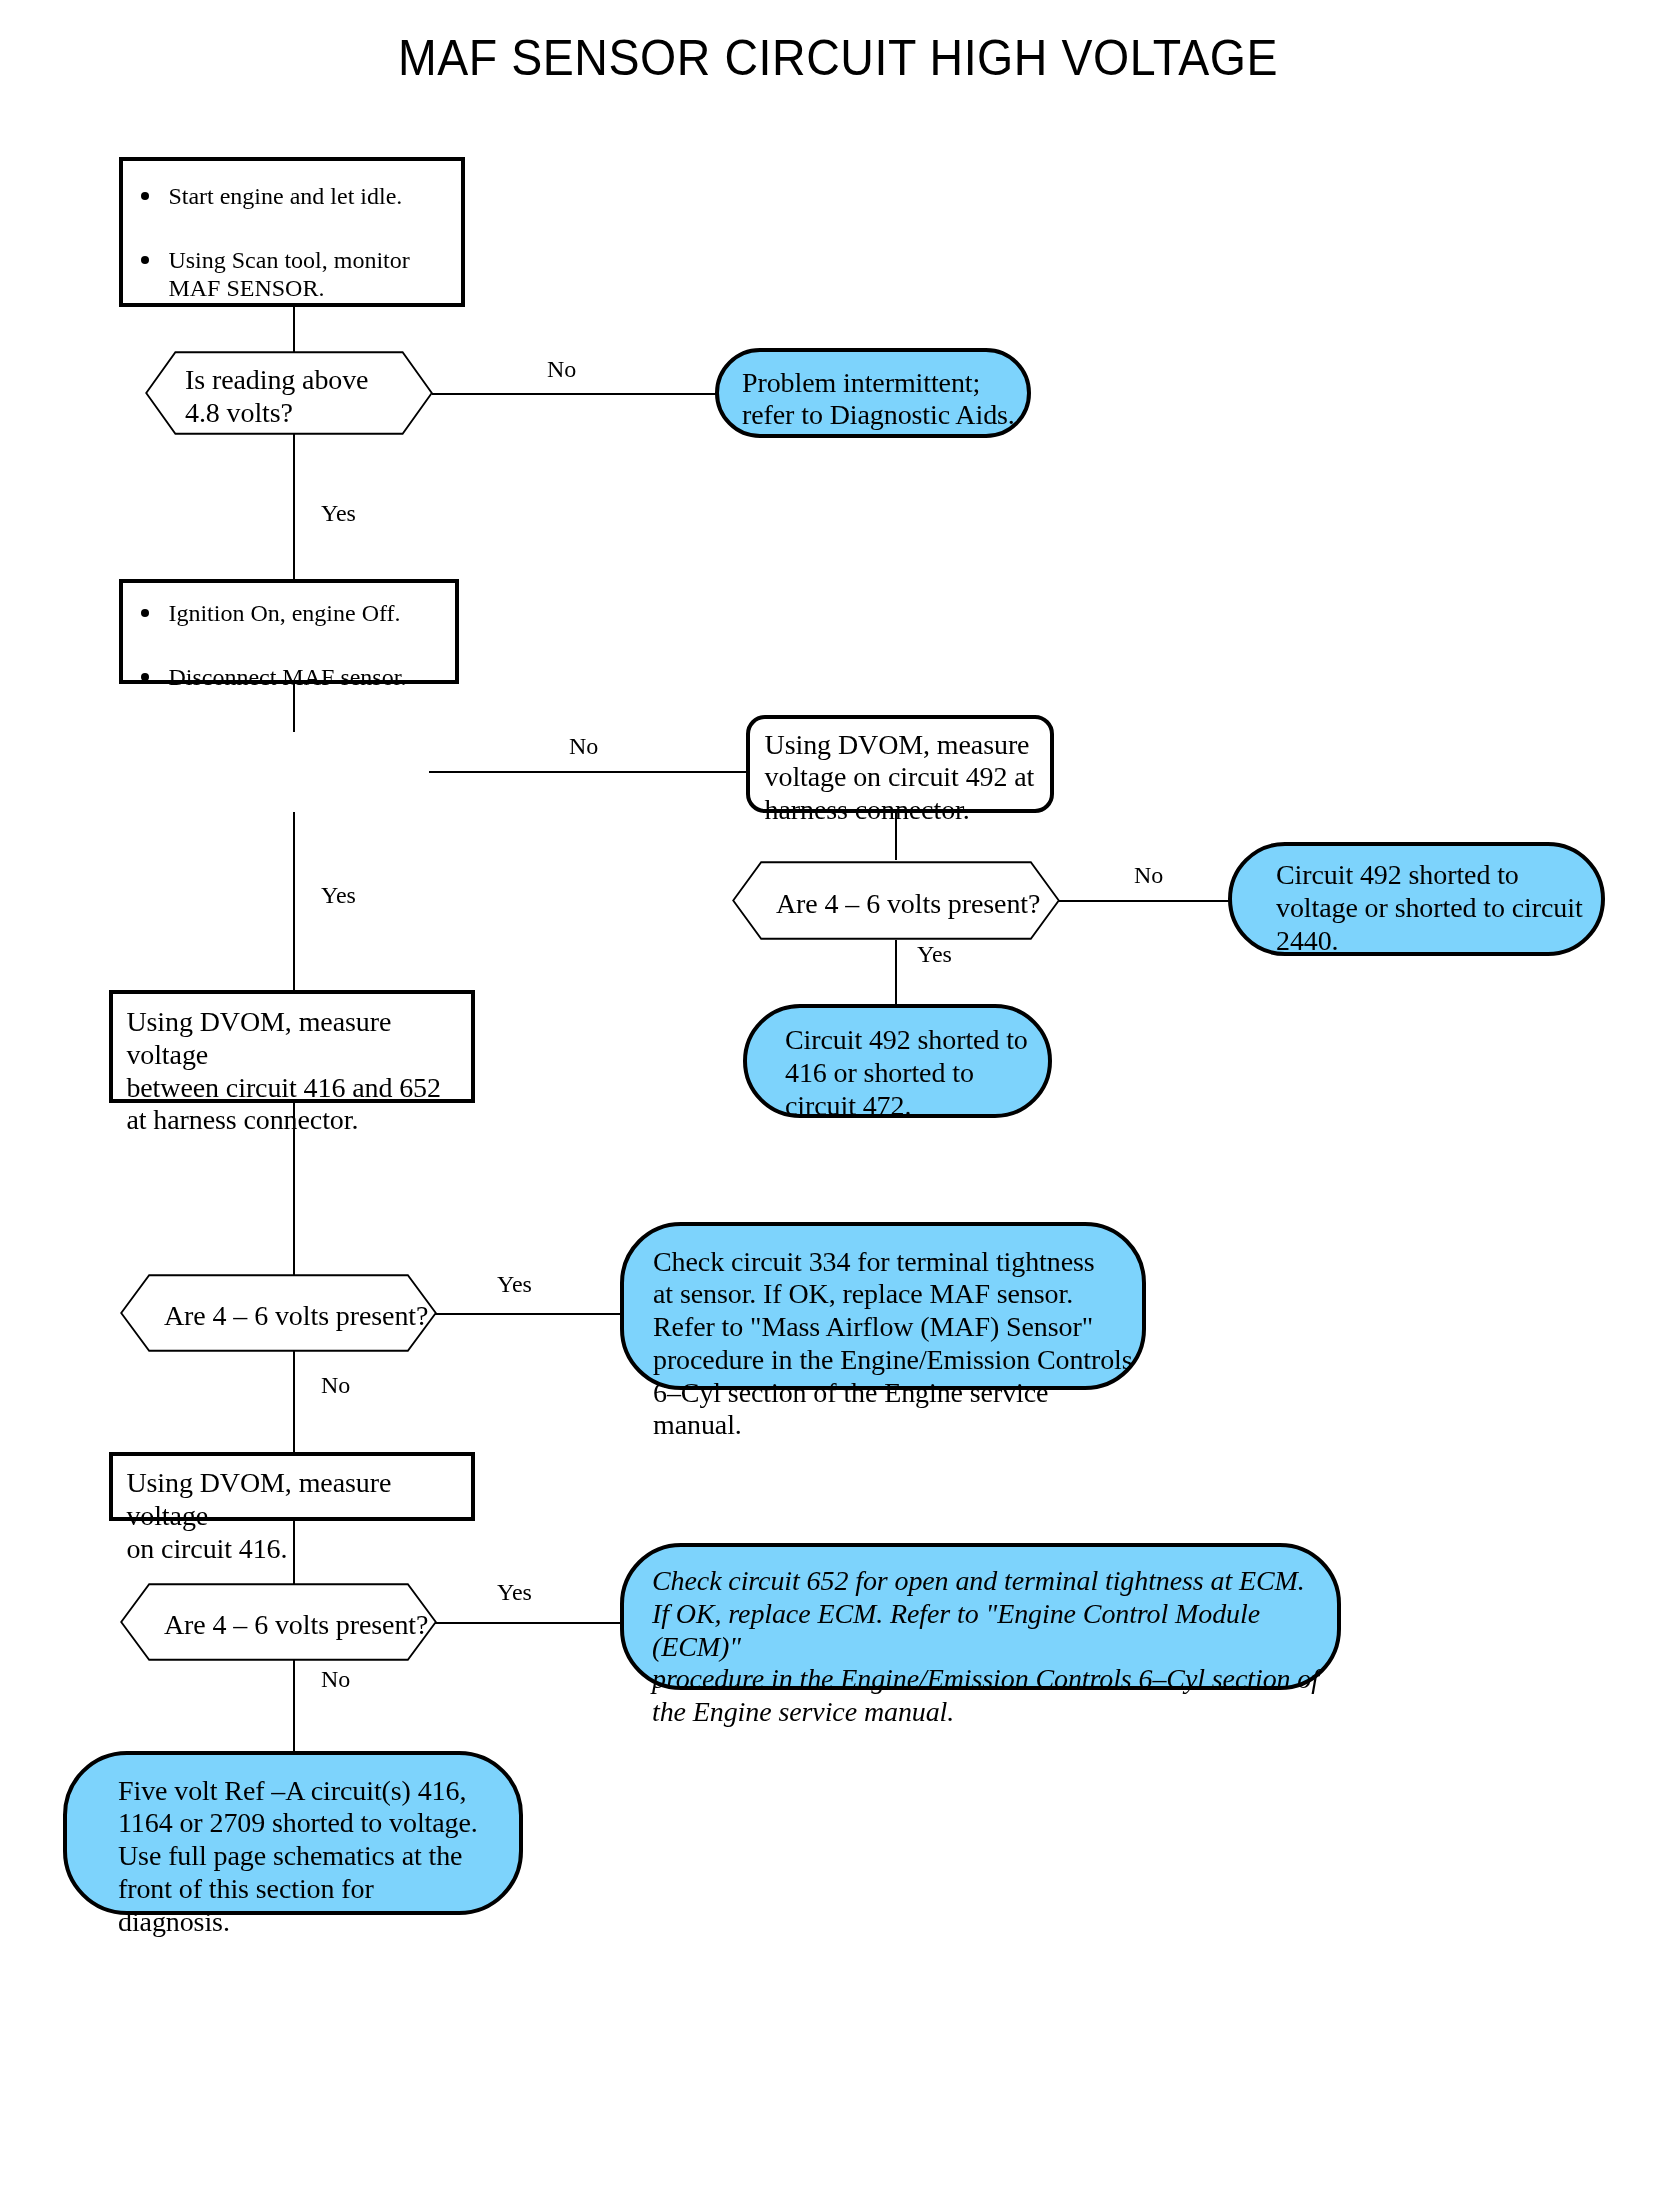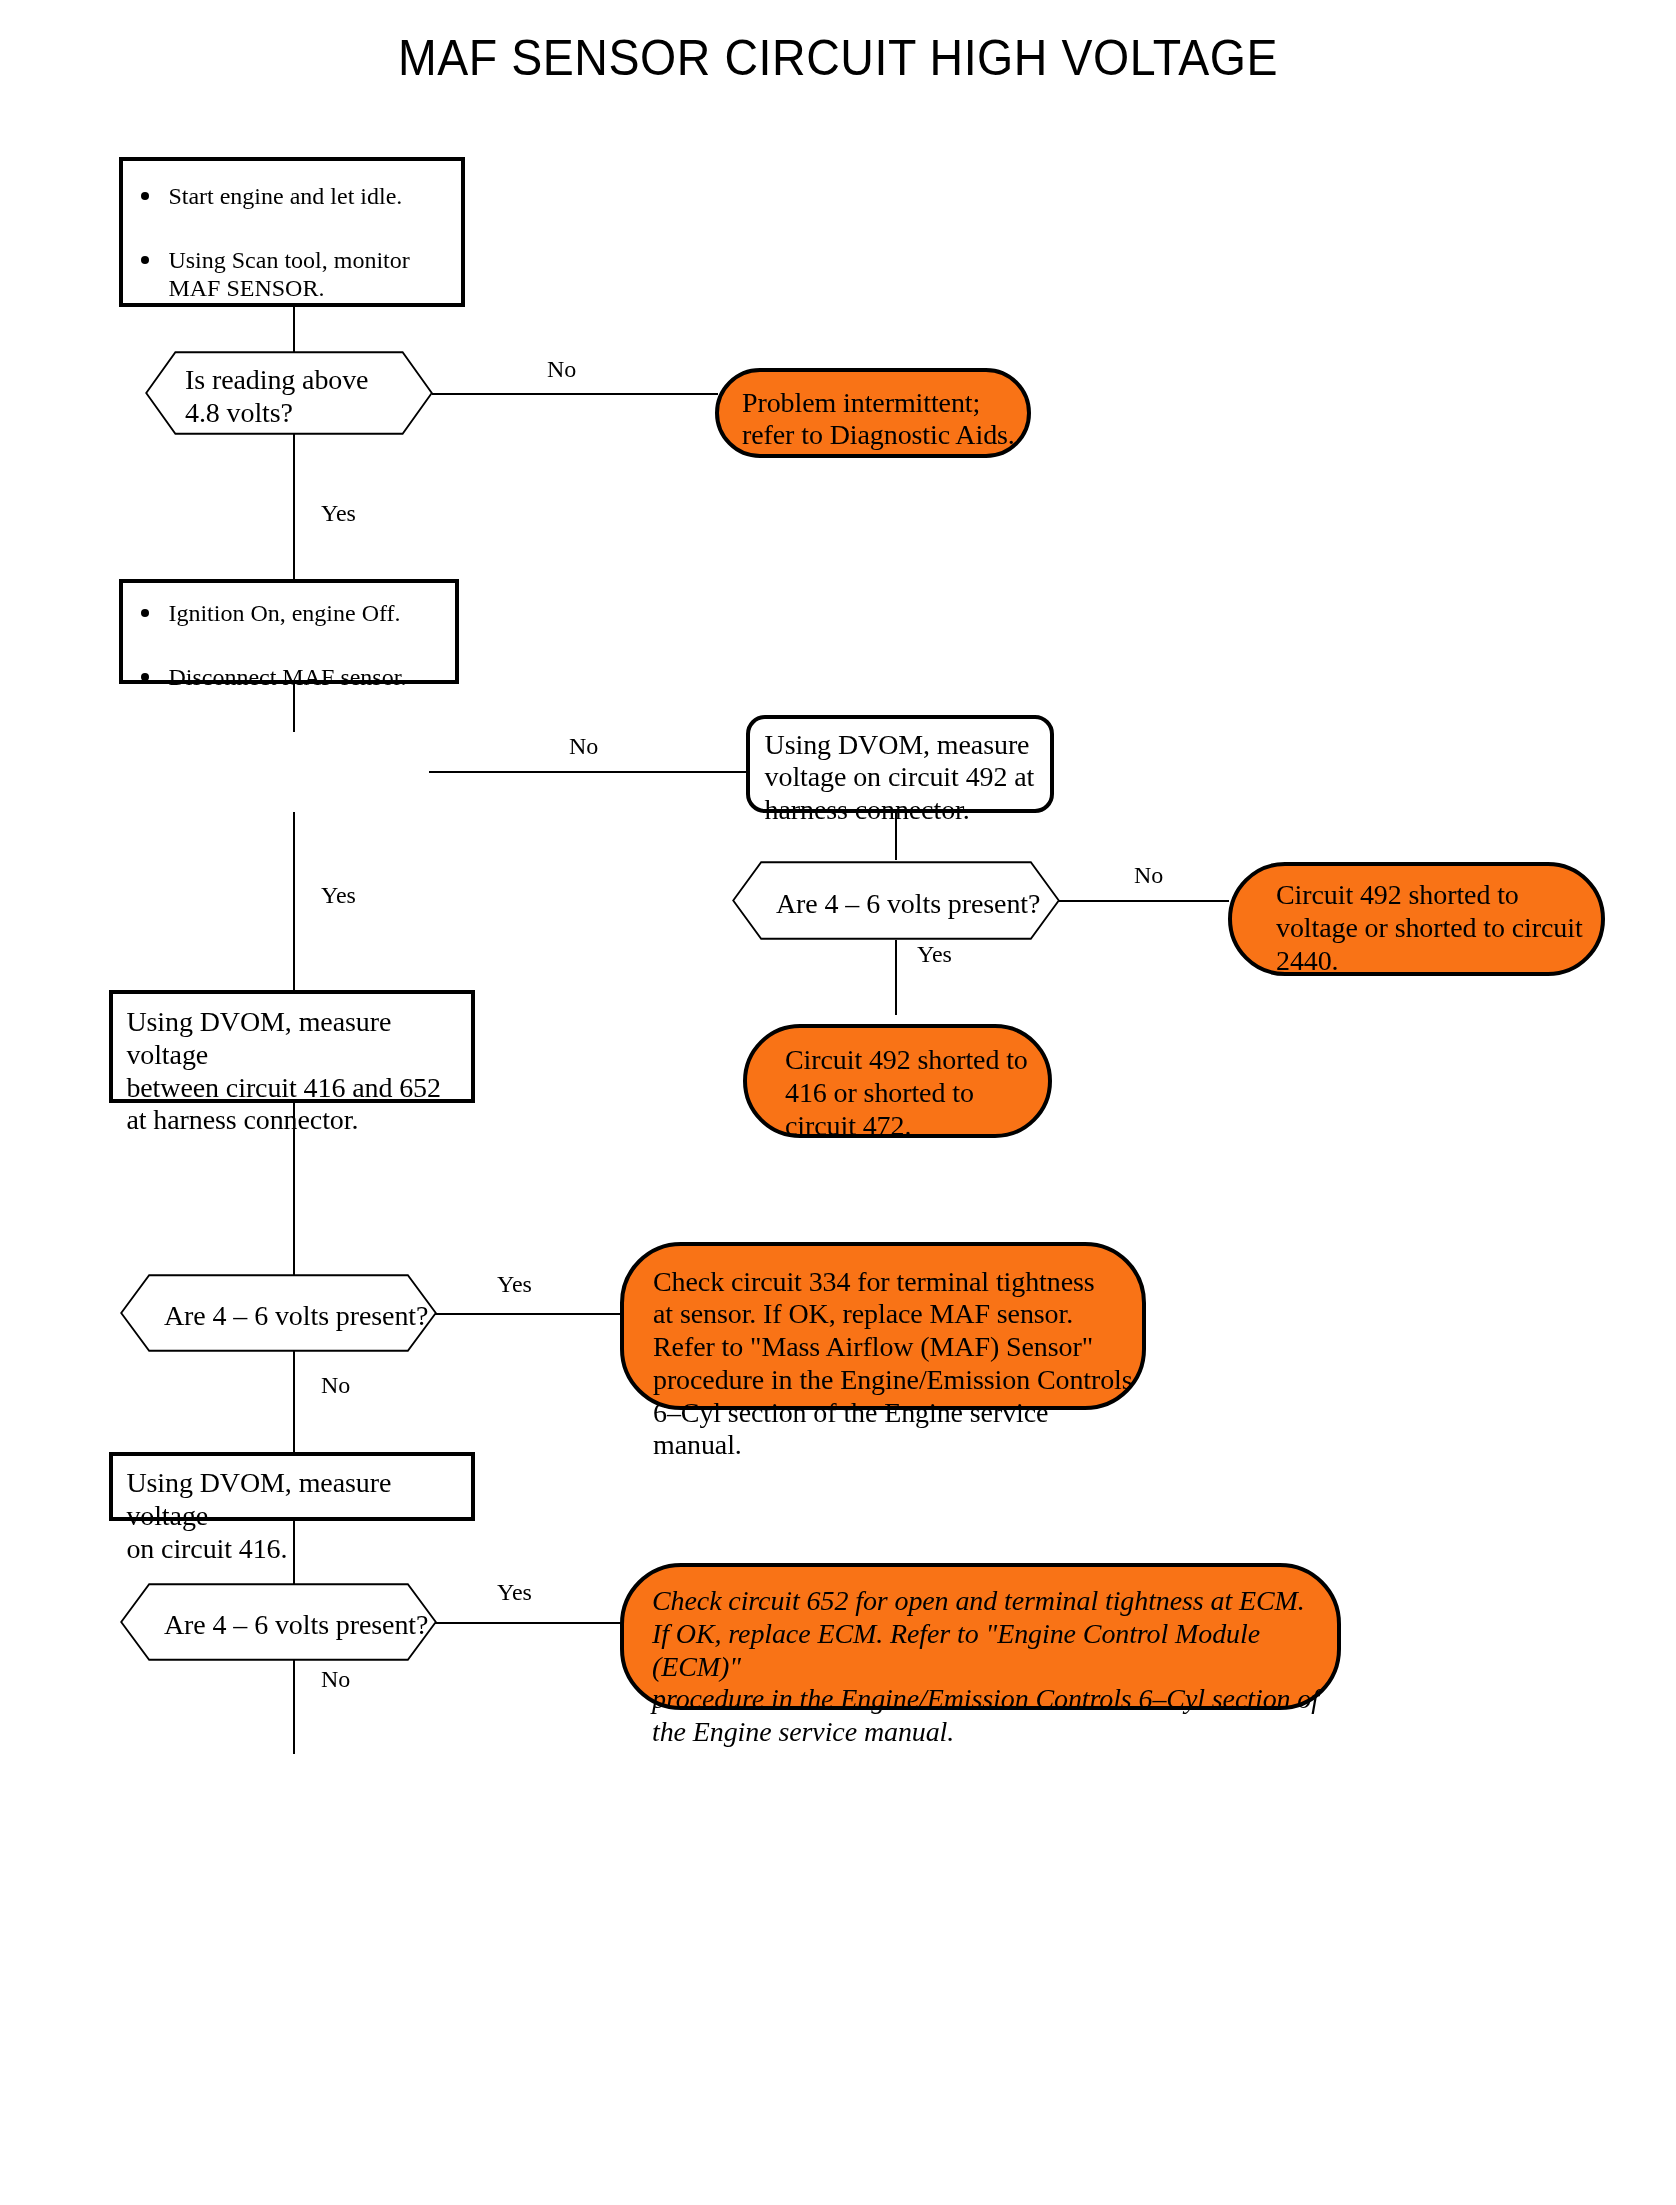--- a/index.html
+++ b/index.html
@@ -39,21 +39,21 @@
   }
   .bul li:before{
     content:"";position:absolute;left:4.9px;top:10.3px;
     width:8px;height:8px;border-radius:50%;background:#000;
   }
   .bul{margin:0;padding:0;}
   .bul li+li{margin-top:36px;}
 
   
   .terminal{
-    border:4.9px solid #000;background:#f97316;margin-top:20px;
+    border:4.9px solid #000;background:#7dd3fc;
   }
   .terminal .txt{left:18px;top:12px;right:8.5px;}
 
   
   .decision svg{position:absolute;left:0;top:0;width:100%;height:100%;}
   .decision .txt{z-index:2;}
 
   
   .ln{position:absolute;background:#000;}
   .lnv{width:1.8px;}
@@ -192,15 +192,22 @@
     <div class="txt" style="left:44px;top:25.5px;">Are 4 – 6 volts present?</div>
   </div>
 
   <div class="node terminal" style="left:620px;top:1543px;width:721px;height:147px;border-radius:61px;font-style:italic;">
     <div class="txt" style="left:28px;top:18px;">Check circuit 652 for open and terminal tightness at ECM.
 If OK, replace ECM. Refer to "Engine Control Module (ECM)"
 procedure in the Engine/Emission Controls 6–Cyl section of
 the Engine service manual.</div>
   </div>
 
+  <div class="node terminal" style="left:63px;top:1751px;width:460px;height:164px;border-radius:64px;">
+    <div class="txt" style="left:51px;top:19.5px;">Five volt Ref –A circuit(s) 416,
+1164 or 2709 shorted to voltage.
+Use full page schematics at the
+front of this section for
+diagnosis.</div>
+  </div>
 
 </div>
 
 
 </body></html>

